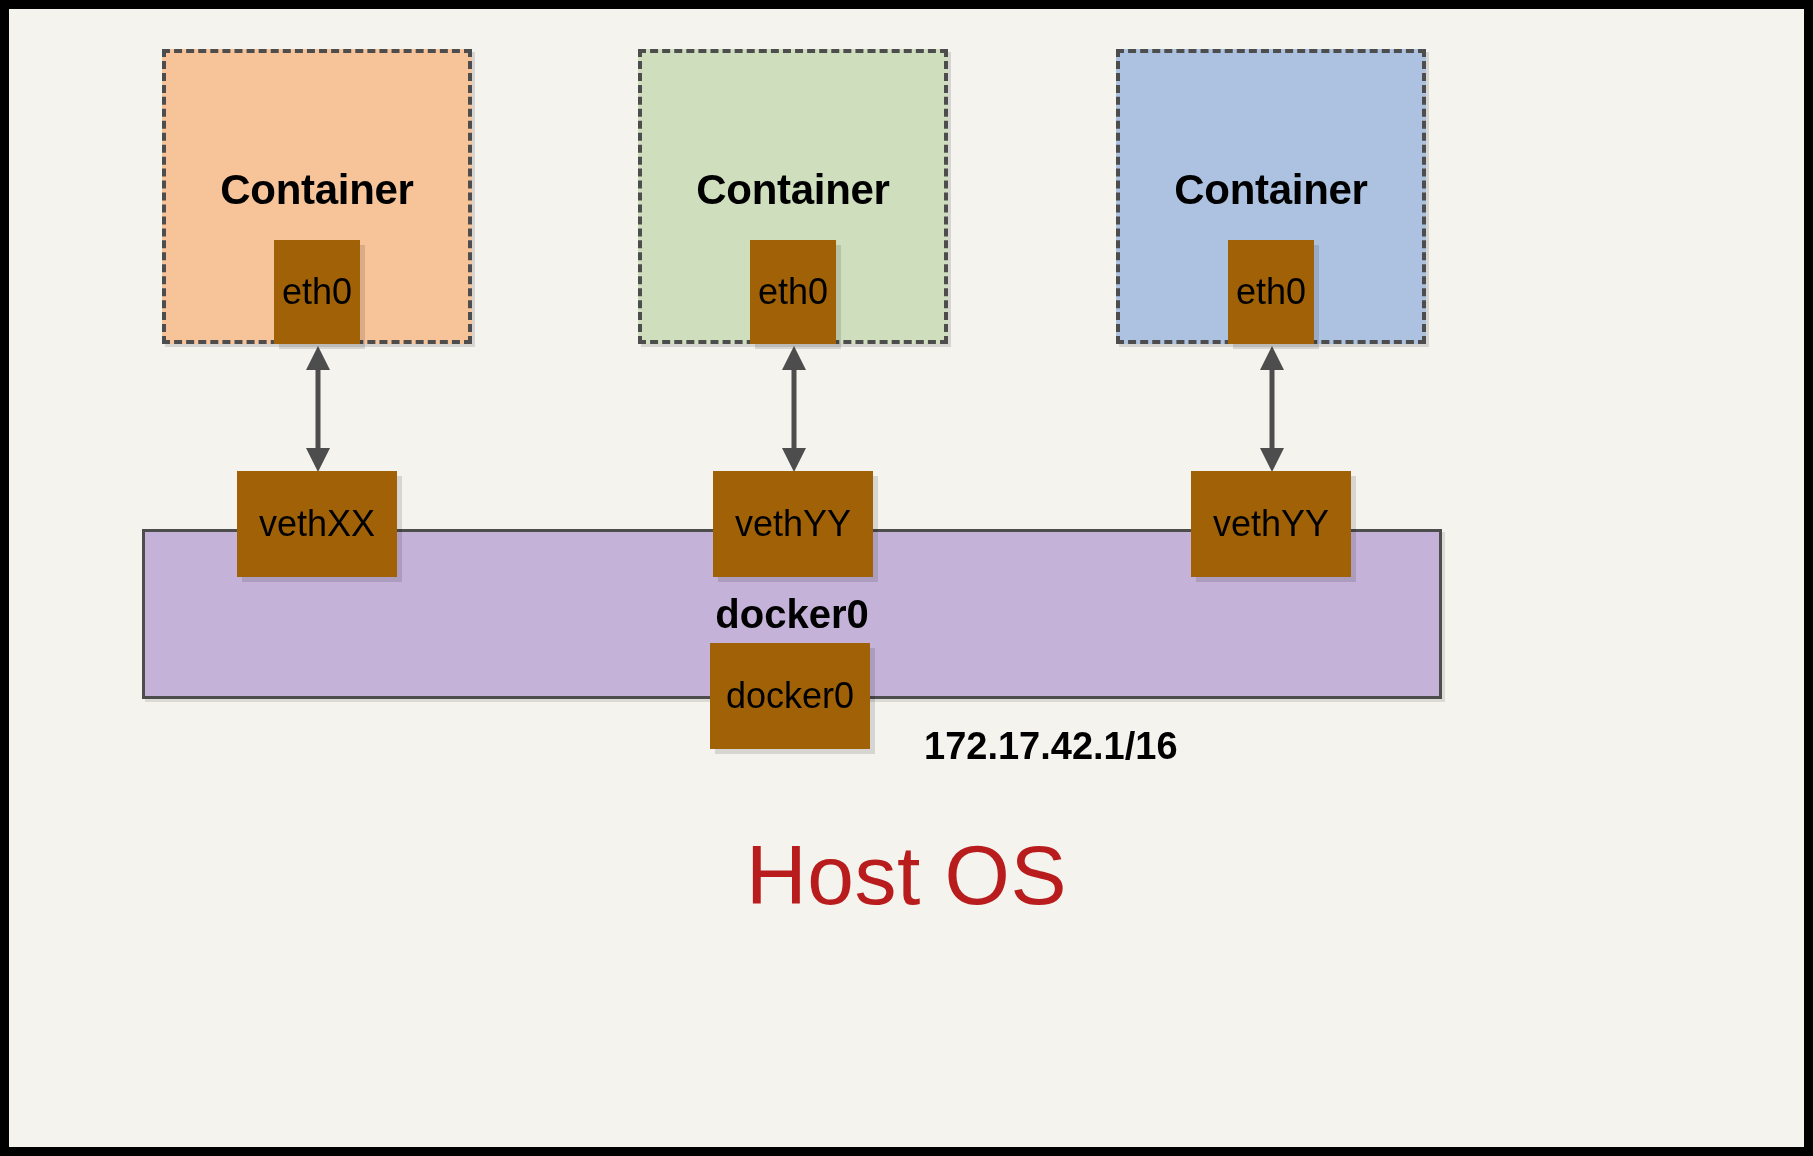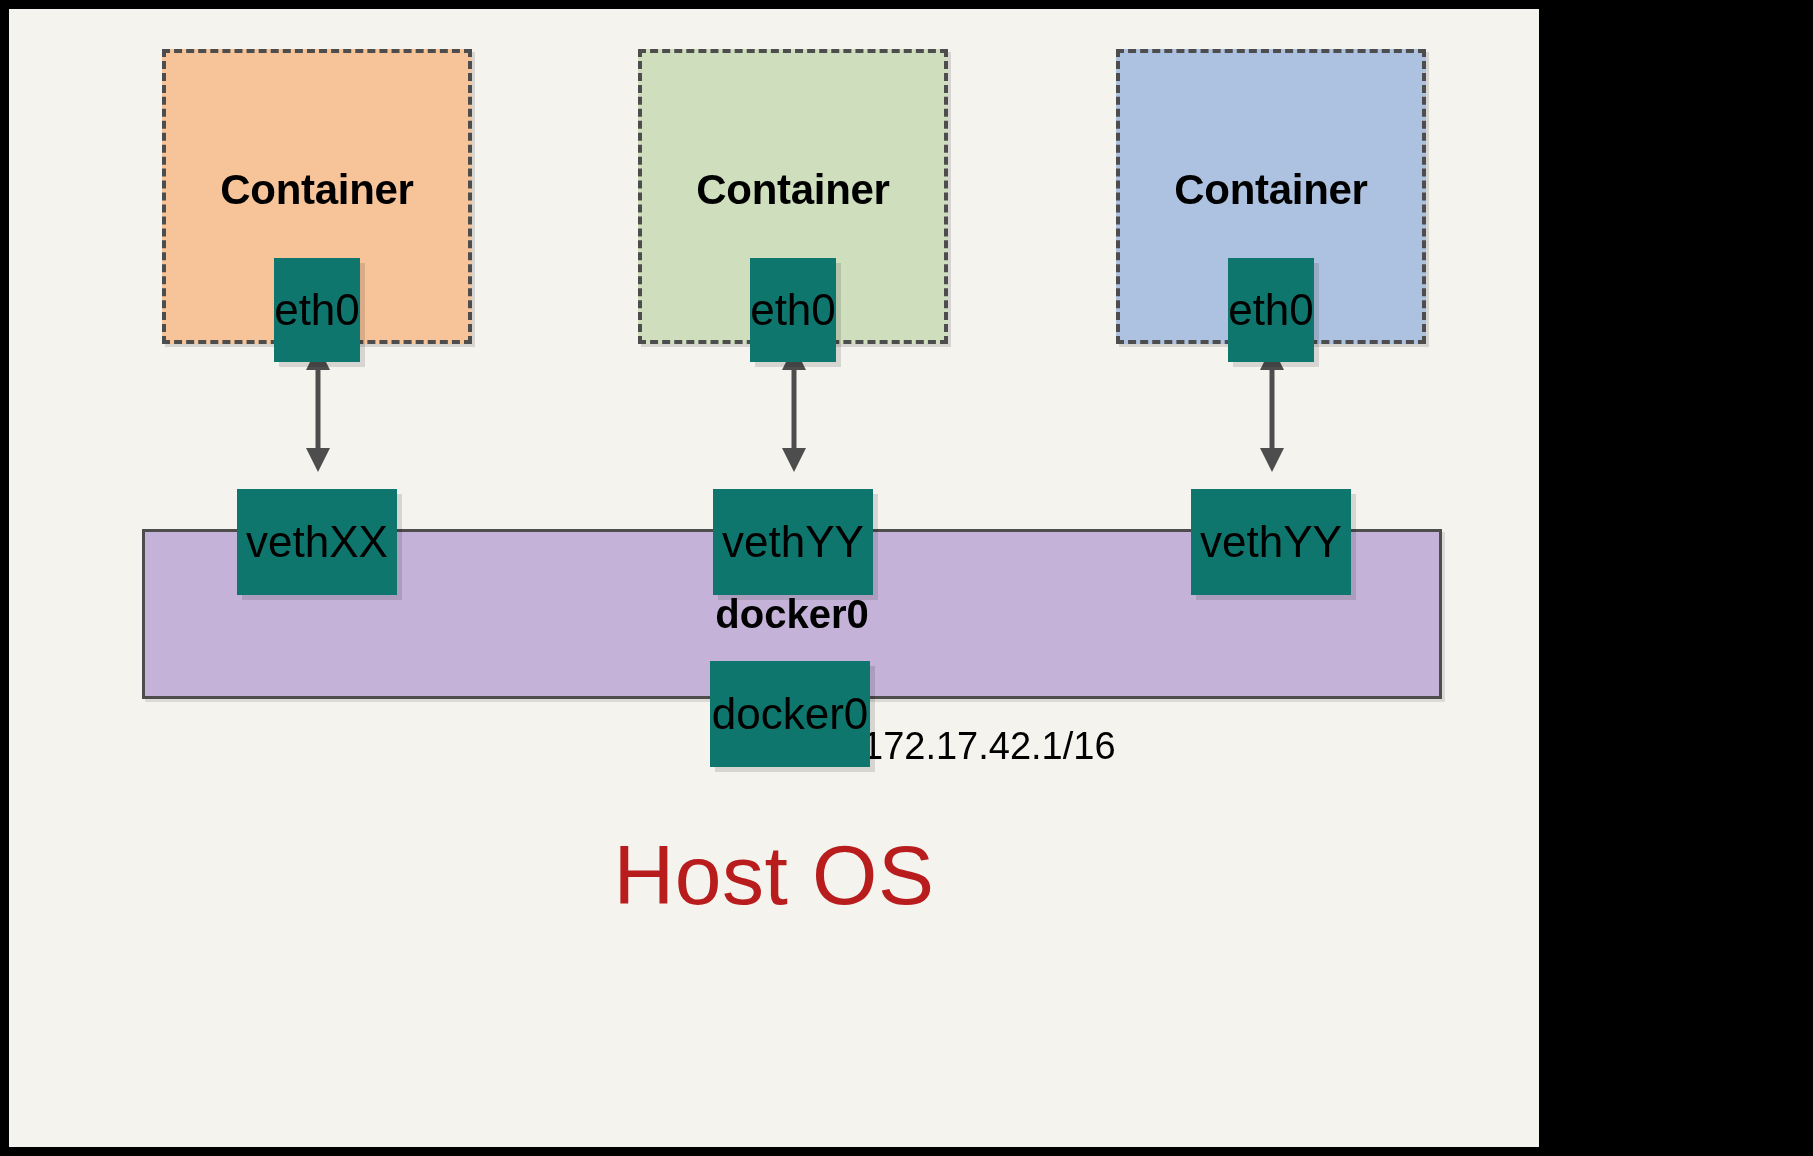--- a/index.html
+++ b/index.html
@@ -18,21 +18,21 @@
     background: #000000;
     overflow: hidden;
     box-sizing: border-box;
   }
 
   
   #stage {
     position: absolute;
     left: 9px;
     top: 9px;
-    width: 1530px;
+    width: 1795px;
     height: 1138px;
     background: #f4f3ee;
     overflow: hidden;
   }
 
   
   .container-box {
     position: absolute;
     border: 4px dashed #4d4d4d;
     box-sizing: border-box;
@@ -45,30 +45,29 @@
     text-align: center;
     font-size: 42px;
     font-weight: bold;
     color: #000000;
     letter-spacing: -0.3px;
   }
 
   
   .iface-box {
     position: absolute;
-    background: #0f766e;
+    background: #a16207;
     box-sizing: border-box;
     box-shadow: 5px 5px 0 rgba(0,0,0,0.12);
     display: flex;
     align-items: center;
     justify-content: center;
-    font-size: 44px;
+    font-size: 36px;
     color: #000000;
     z-index: 20;
-    margin-top: 18px;
   }
 
   
   #docker0-bar {
     position: absolute;
     background: #c4b2d9;
     border: 3px solid #4d4d4d;
     box-sizing: border-box;
     box-shadow: 3px 3px 0 rgba(0,0,0,0.10);
     z-index: 5;
@@ -149,18 +148,18 @@
 
     <div id="docker0-bar" style="left:133px; top:520px; width:1300px; height:170px;"></div>
     <div id="docker0-bar-label" style="top:583px; left:133px; width:1300px;">docker0</div>
 
     <div class="iface-box" style="left:704px; top:462px; width:160px; height:106px;">vethYY</div>
     <div class="iface-box" style="left:228px; top:462px; width:160px; height:106px;">vethXX</div>
     <div class="iface-box" style="left:1182px; top:462px; width:160px; height:106px;">vethYY</div>
 
     <div class="iface-box" style="left:701px; top:634px; width:160px; height:106px;">docker0</div>
 
-    <div id="ip-label" style="left:853px; top:716px;">172.17.42.1/16</div>
+    <div id="ip-label" style="left:915px; top:716px;font-weight:bold;">172.17.42.1/16</div>
 
     <div id="host-os-label" style="top:818px;">Host OS</div>
 
   </div>
 </div>
 
 </body></html>

